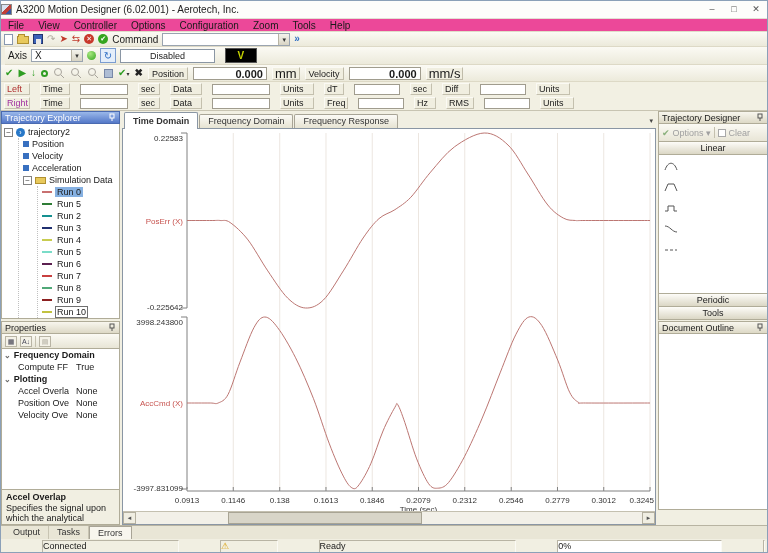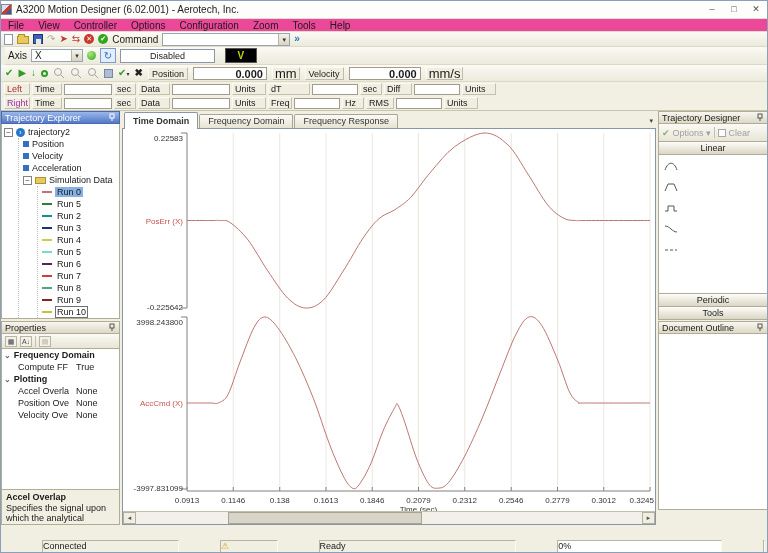--- a/index.html
+++ b/index.html
@@ -51,21 +51,21 @@
     display:flex;align-items:center;gap:5px;padding:0 4px;border-bottom:1px solid #ddd9c6;}
   .ring{width:7px;height:7px;border:2px solid #2f9d23;border-radius:50%;}
   .copy-ic{width:9px;height:9px;background:#aebdd4;border:1px solid #7888a8;}
   .cell-lbl{font-size:9px;height:13px;line-height:12px;padding:0 3px;background:#f0eee0;
     border:1px solid;border-color:#fbfaf4 #c0bcaa #c0bcaa #fbfaf4;}
   .readout{height:13px;background:#fff;border:1px solid #a09c8e;font-size:11px;font-weight:bold;
     text-align:right;line-height:12px;padding:0 3px;}
   .unit{font-size:13px;height:13px;line-height:12px;padding:0 2px;background:#f0eee0;border:1px solid;border-color:#fbfaf4 #c0bcaa #c0bcaa #fbfaf4;}
   
   .measure{position:absolute;left:0;top:81px;width:100%;height:29px;background:#f2f0e3;border-bottom:1px solid #c8c4b2;}
-  .mrow{height:14px;display:flex;align-items:center;gap:2px;padding-left:3px;}
+  .mrow{height:14px;display:flex;align-items:center;gap:10px;padding-left:3px;}
   .mlbl{font-size:9px;height:12px;line-height:11px;padding:0 2px;background:#f0eee0;border:1px solid;border-color:#fbfaf4 #c4c0ae #c4c0ae #fbfaf4;}
   .minput{height:11px;border:1px solid #a09c8e;background:#fff;}
   .lbl-left{color:#b03030;width:26px;} .lbl-right{color:#a030a0;width:26px;}
   
   .left-panel{position:absolute;left:0;top:110px;width:119px;height:414px;}
   .center-panel{position:absolute;left:121px;top:110px;width:534px;height:414px;}
   .right-panel{position:absolute;left:657px;top:110px;width:110px;height:414px;}
   .panel-hdr{height:13px;display:flex;align-items:center;justify-content:space-between;padding:0 3px;
     font-size:9px;background:linear-gradient(#f8f6ee,#ddd9c6);border:1px solid #b0ac98;color:#222;white-space:nowrap;}
   .panel-hdr.blue{background:linear-gradient(#9ab8ea,#5478c8);color:#fff;border-color:#4a6ab0;}
@@ -212,21 +212,21 @@
 
   <div class="measure">
     <div class="mrow">
       <span class="mlbl lbl-left">Left</span>
       <span class="mlbl" style="width:30px">Time</span>
       <span class="minput" style="width:48px"></span>
       <span class="mlbl" style="width:22px">sec</span>
       <span class="mlbl" style="width:32px">Data</span>
       <span class="minput" style="width:58px"></span>
       <span class="mlbl" style="width:34px">Units</span>
-      <span class="mlbl" style="width:42px">dT</span>
+      <span class="mlbl" style="width:20px">dT</span>
       <span class="minput" style="width:46px"></span>
       <span class="mlbl" style="width:22px">sec</span>
       <span class="mlbl" style="width:28px">Diff</span>
       <span class="minput" style="width:46px"></span>
       <span class="mlbl" style="width:34px">Units</span>
     </div>
     <div class="mrow">
       <span class="mlbl lbl-right">Right</span>
       <span class="mlbl" style="width:30px">Time</span>
       <span class="minput" style="width:48px"></span>
@@ -483,20 +483,25 @@
     <div class="panel-hdr" style="margin-top:1px">
       <span>Document Outline</span>
       <svg class="pin-svg" width="7" height="9">
           <rect x="1" y="1" width="4" height="4" fill="none" stroke="#555"></rect>
           <line x1="3" y1="5" x2="3" y2="8" stroke="#555"></line>
         </svg>
     </div>
     <div class="panel-body" style="height:176px"></div>
   </div>
 
+  <div class="bottom-tabs" id="bottomTabs">
+      <span class="btab">Output</span>
+      <span class="btab">Tasks</span>
+      <span class="btab active">Errors</span>
+    </div>
 
   <div class="statusbar">
     <span class="st-cell" style="width:158px">Connected</span>
     <span class="st-cell" style="width:66px;color:#d89c00">⚠</span>
     <span class="st-cell" style="width:228px">Ready</span>
     <span class="st-cell" style="width:190px;background:#fff">0%</span>
     <span class="st-cell" style="flex:1"></span>
   </div>
   <div class="bottom-edge"></div>
 

